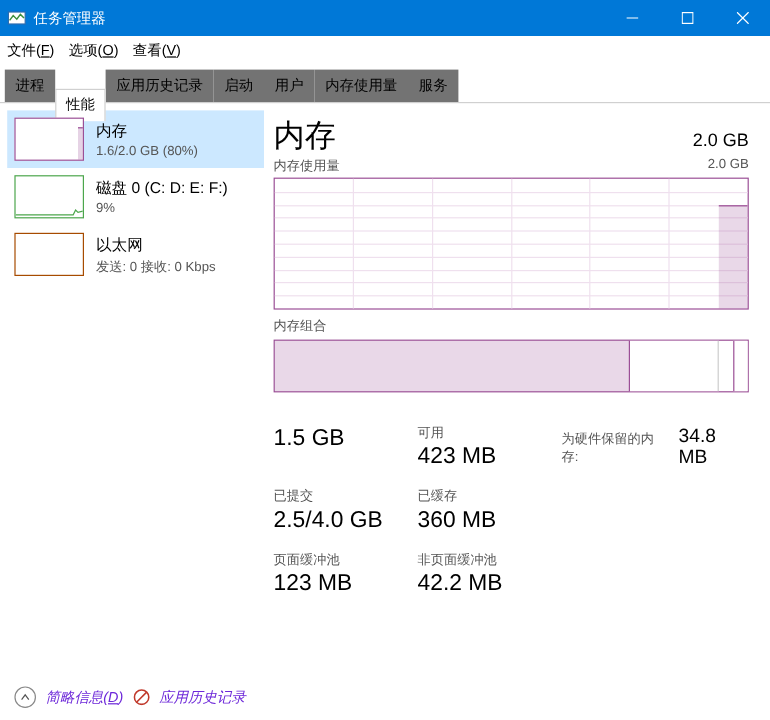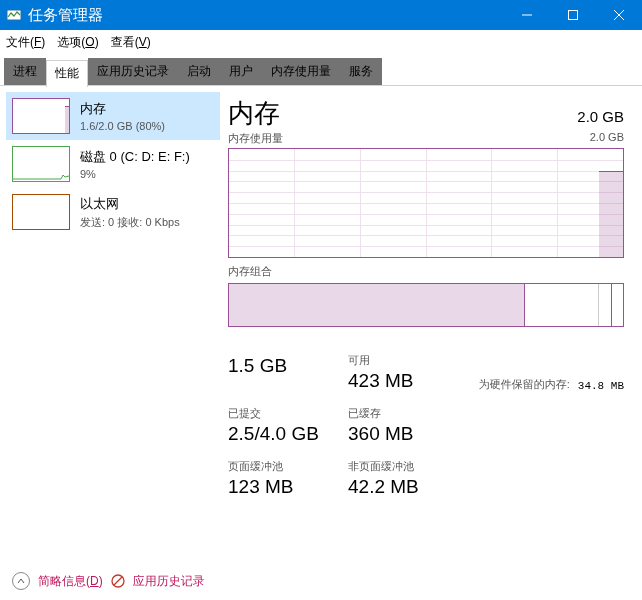--- a/index.html
+++ b/index.html
@@ -1,26 +1,26 @@
 <!DOCTYPE html>
 <html><head>
 <meta charset="utf-8">
 <style>
 * { margin: 0; padding: 0; box-sizing: border-box; font-family: "Microsoft YaHei", "Segoe UI", Arial, sans-serif; }
 body { background: #fff; width: 642px; height: 600px; overflow: hidden; font-size: 12px; color: #000; }
 .titlebar { background: #0078d7; height: 30px; display: flex; align-items: center; color: #fff; }
 .titlebar .icon { width: 16px; height: 16px; margin: 0 6px; }
-.titlebar .title { flex: 1; font-size: 15px; }
+.titlebar .title { flex: 1; font-size: 12px; }
 .titlebar .btn { width: 46px; height: 30px; display: flex; align-items: center; justify-content: center; }
 .menubar { height: 22px; display: flex; align-items: center; padding: 2px 6px 0; gap: 12px; font-size: 12px; }
 .menubar span { cursor: default; }
 .menubar u { text-decoration: underline; }
 .tabs { display: flex; border-bottom: 1px solid #d0d0d0; margin-top: 6px; padding-left: 4px; }
 .tab { padding: 4px 8px 5px; font-size: 12px; cursor: default; background: #737373; border: 1px solid transparent; border-bottom: none; margin-right: 0px; }
-.tab.active { background: #fff; border-color: #d0d0d0; position: relative; top: 2px; }
+.tab.active { background: #fff; border-color: #d0d0d0; position: relative; top: 16px; }
 .content { display: flex; height: 490px; }
 .sidebar { width: 220px; padding: 6px 0 0 6px; overflow: hidden; }
 .side-item { display: flex; align-items: center; padding: 6px 6px; gap: 10px; cursor: default; }
 .side-item.selected { background: #cce8ff; }
 .thumb { width: 58px; height: 36px; border: 1px solid; position: relative; background: #fff; }
 .thumb.cpu { border-color: #2083c5; }
 .thumb.mem { border-color: #9b4f96; }
 .thumb.disk { border-color: #4ca64c; }
 .thumb.net { border-color: #a74b00; }
 .side-text .name { font-size: 13px; }
@@ -38,24 +38,24 @@
 .comp-chart { border: 1px solid #9b4f96; height: 44px; margin-top: 4px; display: flex; }
 .comp-chart .seg { height: 100%; }
 .comp-chart .seg.used { background: rgba(155,79,150,0.22); border-right: 1px solid #9b4f96; }
 .comp-chart .seg.cached { background: #fff; }
 .comp-chart .seg.reserved { border-left: 1px solid #9b4f96; background: #fff; }
 .stats { margin-top: 26px; }
 .stats-row { display: flex; margin-bottom: 14px; }
 .stat { min-width: 120px; }
 .stat .label { font-size: 11px; color: #555; }
 .stat .value { font-size: 19px; margin-top: 2px; }
-.stat.small .value { font-size: 11px; margin-top: 0; font-family: Liberation Mono, monospace; }
-.stat.small { min-width: auto; display: flex; gap: 8px; margin-left: auto; align-items: flex-end; }
+.stat.small .value { font-size: 16px; margin-top: 0; }
+.stat.small { min-width: auto; display: flex; gap: 8px; margin-left: auto; align-items: center; }
 .footer { position: absolute; bottom: 10px; left: 12px; display: flex; align-items: center; gap: 8px; font-size: 12px; }
-.footer .link { color: #be185d; cursor: pointer; }
+.footer .link { color: #6d28d9; cursor: pointer; font-style: italic; }
 .circle-up { width: 18px; height: 18px; border: 1px solid #888; border-radius: 50%; display: flex; align-items: center; justify-content: center; font-size: 11px; }
 .blocked-icon { width: 14px; height: 14px; }
 </style>
 </head>
 <body>
 
 <div class="titlebar">
   <svg class="icon" viewBox="0 0 16 16">
       <rect x="1" y="3" width="14" height="10" fill="#fff" stroke="#2b6cb0"></rect>
       <path d="M2 10 L5 6 L8 9 L11 5 L14 8" stroke="#3b8f3b" fill="none" stroke-width="1.2"></path>

